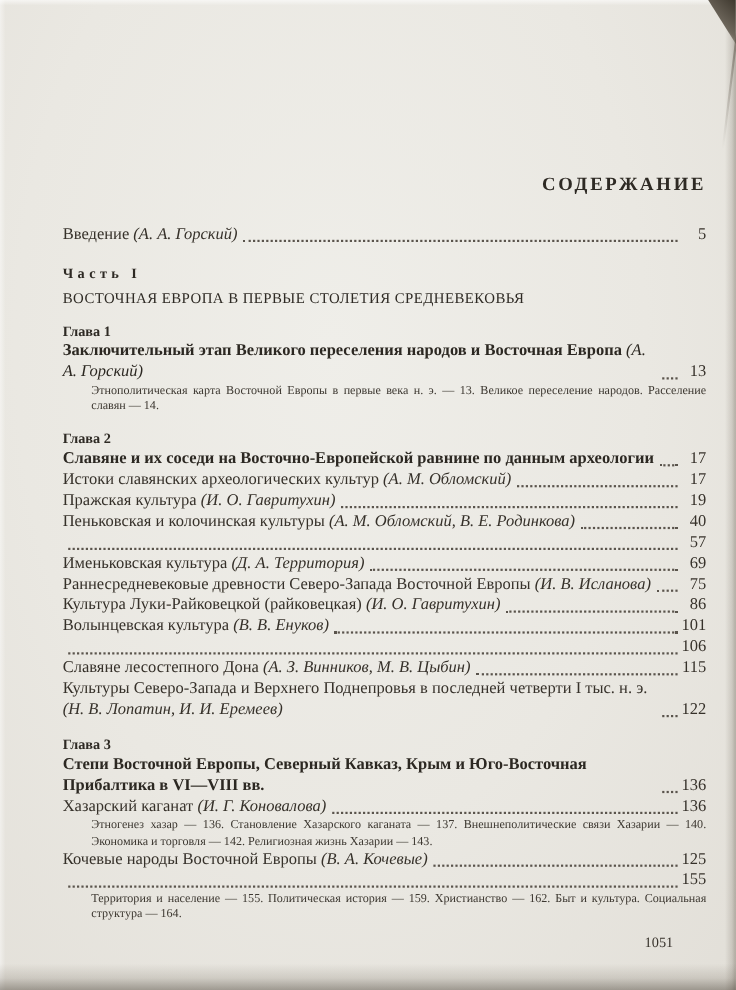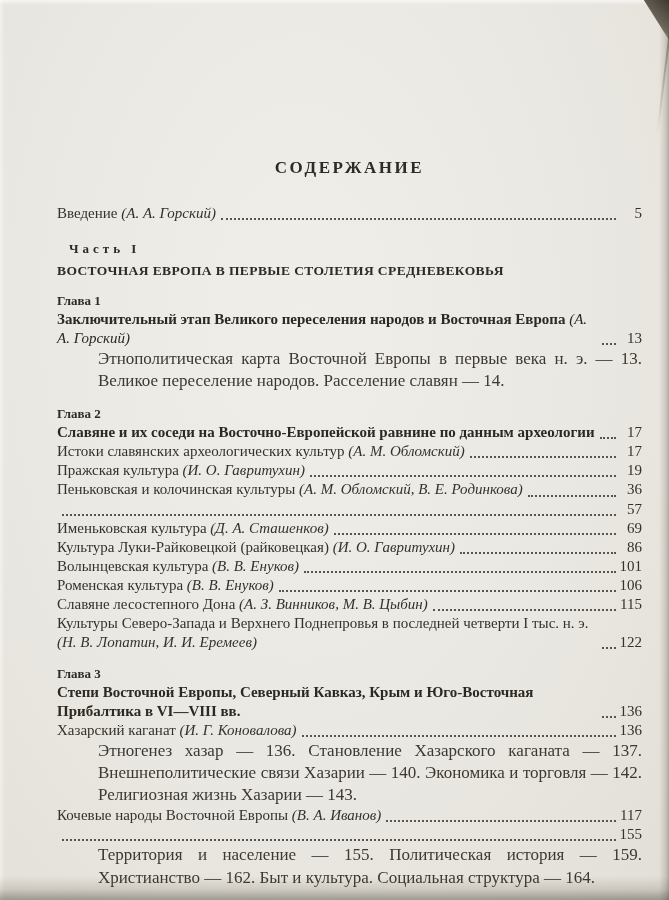--- a/index.html
+++ b/index.html
@@ -22,21 +22,21 @@
     background: radial-gradient(ellipse at 45% 35%, #efeee9 0%, #eae8e2 55%, #e2dfd8 100%);
   }
   .content {
     position: absolute;
     left: 57px;
     top: 158px;
     width: 585px;
   }
   .doc-title {
     margin: 0 0 26px 0;
-    text-align: center;
+    text-align: right;
     font-weight: bold;
     font-size: 17px;
     letter-spacing: 2.5px;
     color: #2e2a24;
   }
   .toc-list { width: 100%; }
   .row {
     display: flex;
     align-items: flex-end;
     font-size: 15px;
@@ -57,39 +57,37 @@
     min-width: 22px;
     text-align: right;
     font-weight: normal;
   }
   .part-label {
     margin-top: 18px;
     font-weight: bold;
     font-size: 13px;
     letter-spacing: 4px;
     color: #2e2a24;
-    margin-left: 12px;
   }
   .part-title {
     margin-top: 6px;
     font-size: 13.5px;
     letter-spacing: 0.4px;
     color: #2e2a24;
-    font-weight: bold;
   }
   .chapter-label {
     margin-top: 14px;
     margin-bottom: 1px;
     font-weight: bold;
     font-size: 13px;
     color: #2e2a24;
   }
   .sub {
-    margin-left: 41px;
-    font-size: 17px;
+    margin-left: 26px;
+    font-size: 11px;
     line-height: 1.3;
     color: #3d3831;
     text-align: justify;
   }
   .page-number {
     margin-top: 10px;
     padding-right: 30px;
     text-align: right;
     font-size: 13px;
   }
@@ -161,43 +159,47 @@
           <span class="pg">17</span>
         </div>
         <div class="row">
           <span class="text">Пражская культура<span class="authors"> (И. О. Гавритухин)</span></span>
           <span class="dots"></span>
           <span class="pg">19</span>
         </div>
         <div class="row">
           <span class="text">Пеньковская и колочинская культуры<span class="authors"> (А. М. Обломский, В. Е. Родинкова)</span></span>
           <span class="dots"></span>
-          <span class="pg">36</span>
+          <span class="pg">40</span>
         </div>
         <div class="row">
           <span class="dots"></span>
           <span class="pg">57</span>
         </div>
         <div class="row">
-          <span class="text">Именьковская культура<span class="authors"> (Д. А. Сташенков)</span></span>
+          <span class="text">Именьковская культура<span class="authors"> (Д. А. Территория)</span></span>
           <span class="dots"></span>
           <span class="pg">69</span>
         </div>
         <div class="row">
+          <span class="text">Раннесредневековые древности Северо-Запада Восточной Европы<span class="authors"> (И. В. Исланова)</span></span>
+          <span class="dots"></span>
+          <span class="pg">75</span>
+        </div>
+        <div class="row">
           <span class="text">Культура Луки-Райковецкой (райковецкая)<span class="authors"> (И. О. Гавритухин)</span></span>
           <span class="dots"></span>
           <span class="pg">86</span>
         </div>
         <div class="row">
           <span class="text">Волынцевская культура<span class="authors"> (В. В. Енуков)</span></span>
           <span class="dots"></span>
           <span class="pg">101</span>
         </div>
         <div class="row">
-          <span class="text">Роменская культура<span class="authors"> (В. В. Енуков)</span></span>
           <span class="dots"></span>
           <span class="pg">106</span>
         </div>
         <div class="row">
           <span class="text">Славяне лесостепного Дона<span class="authors"> (А. З. Винников, М. В. Цыбин)</span></span>
           <span class="dots"></span>
           <span class="pg">115</span>
         </div>
         <div class="row">
           <span class="text">Культуры Северо-Запада и Верхнего Поднепровья в последней четверти I тыс. н. э.<span class="authors"> (Н. В. Лопатин, И. И. Еремеев)</span></span>
@@ -210,23 +212,23 @@
           <span class="dots"></span>
           <span class="pg">136</span>
         </div>
         <div class="row">
           <span class="text">Хазарский каганат<span class="authors"> (И. Г. Коновалова)</span></span>
           <span class="dots"></span>
           <span class="pg">136</span>
         </div>
         <div class="sub">Этногенез хазар — 136. Становление Хазарского каганата — 137. Внешнеполитические связи Хазарии — 140. Экономика и торговля — 142. Религиозная жизнь Хазарии — 143.</div>
         <div class="row">
-          <span class="text">Кочевые народы Восточной Европы<span class="authors"> (В. А. Иванов)</span></span>
-          <span class="dots"></span>
-          <span class="pg">117</span>
+          <span class="text">Кочевые народы Восточной Европы<span class="authors"> (В. А. Кочевые)</span></span>
+          <span class="dots"></span>
+          <span class="pg">125</span>
         </div>
         <div class="row">
           <span class="dots"></span>
           <span class="pg">155</span>
         </div>
         <div class="sub">Территория и население — 155. Политическая история — 159. Христианство — 162. Быт и культура. Социальная структура — 164.</div>
       </div>
     <div class="page-number">1051</div>
   </div>
   <div class="artifact edge-top-light"></div>

